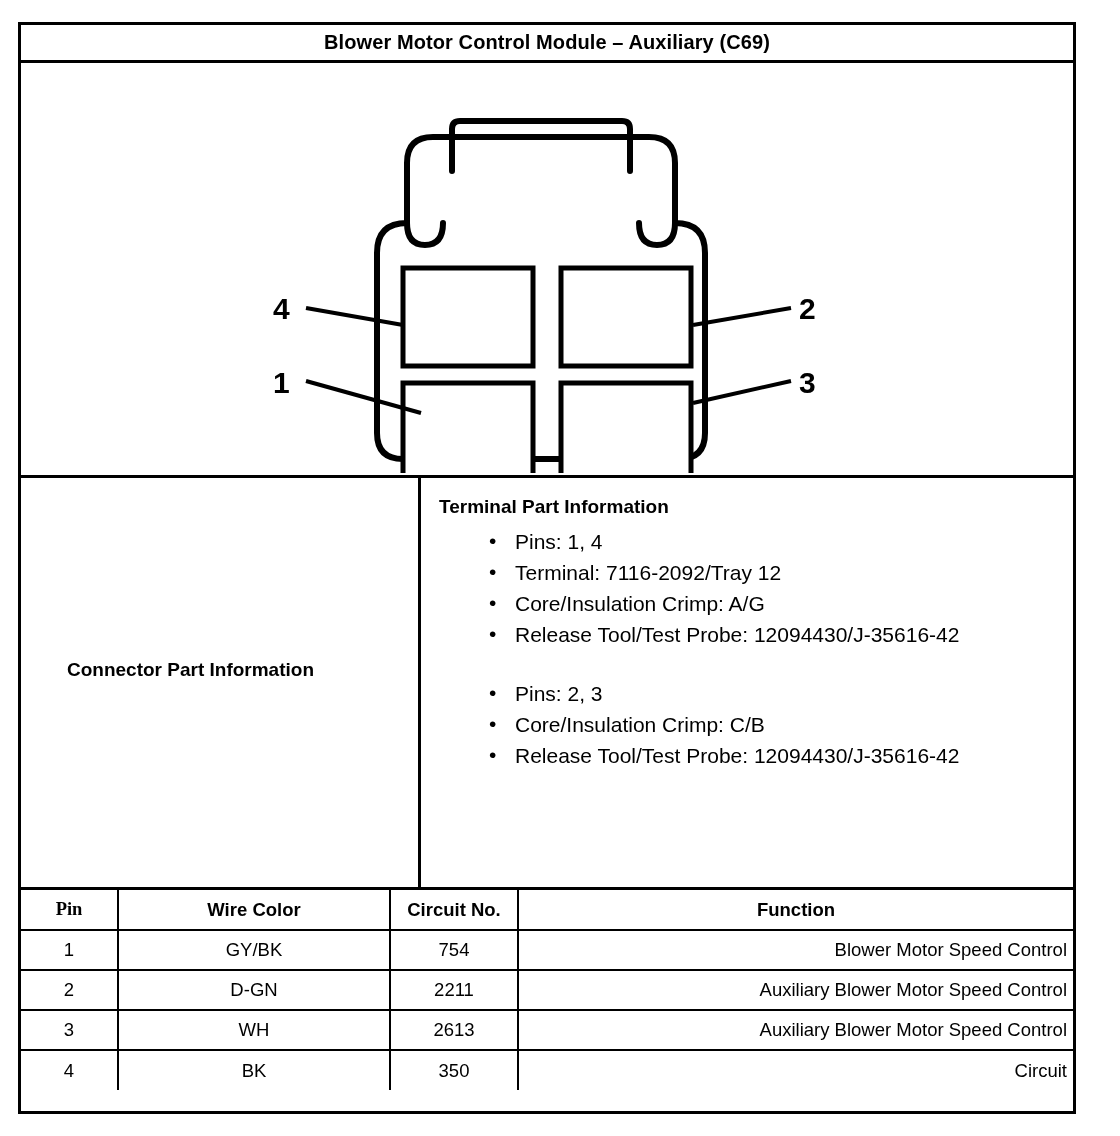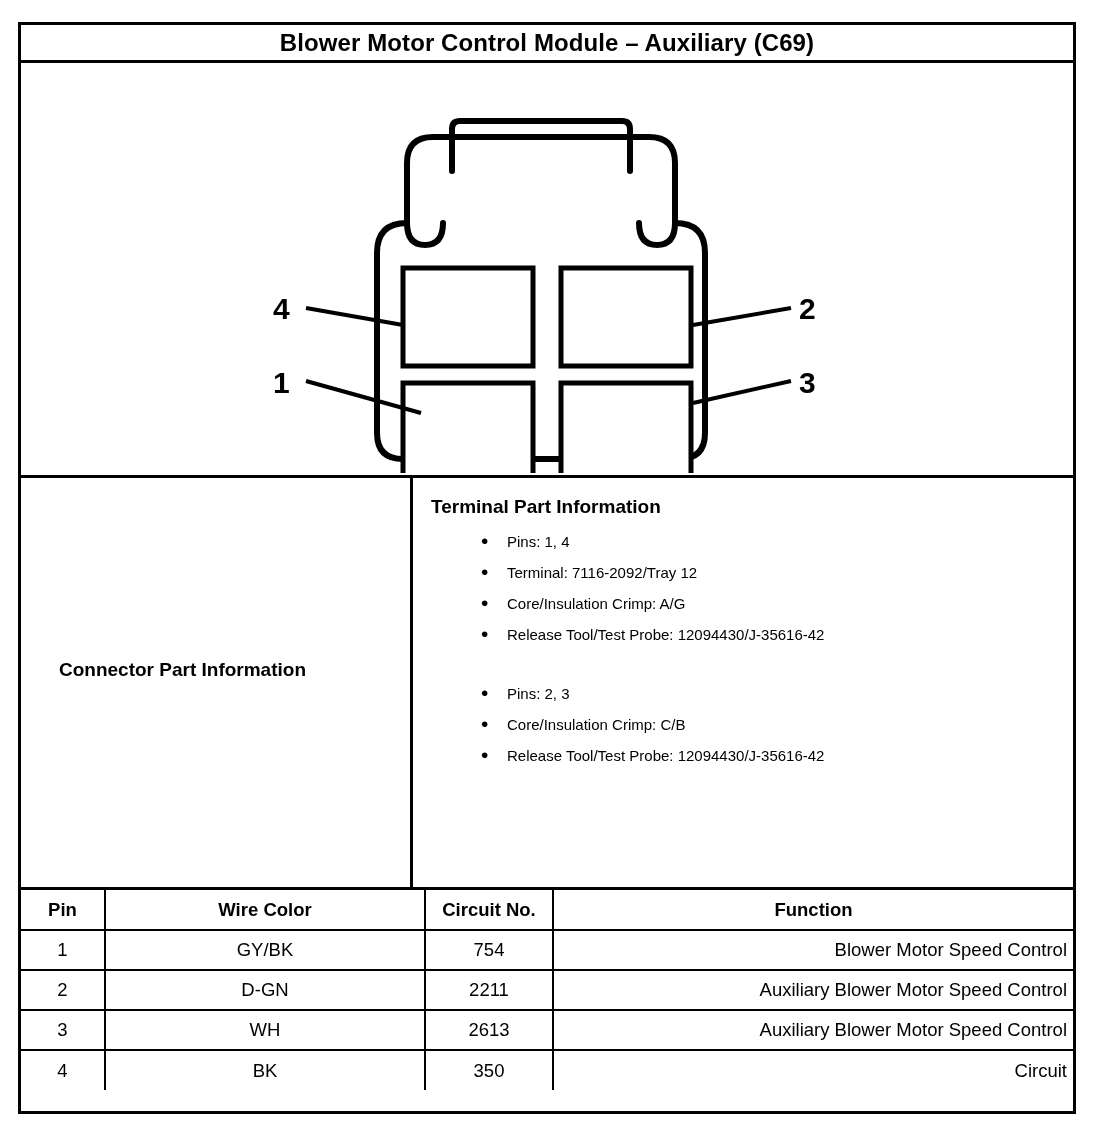--- a/index.html
+++ b/index.html
@@ -29,21 +29,21 @@
   
   .title-bar {
     height: 38px;
     border-bottom: 3px solid #000;
     display: flex;
     align-items: center;
     justify-content: center;
     box-sizing: border-box;
   }
   .title-bar .title-text {
-    font-size: 24px;
+    font-size: 20px;
     font-weight: bold;
     letter-spacing: 0.1px;
   }
 
   
   .diagram-area {
     position: relative;
     height: 415px;
     border-bottom: 3px solid #000;
     box-sizing: border-box;
@@ -60,20 +60,21 @@
     box-sizing: border-box;
   }
   .connector-panel {
     width: 392px;
     border-right: 3px solid #000;
     box-sizing: border-box;
     padding: 10px 18px 10px 38px;
     display: flex;
     flex-direction: column;
     justify-content: center;
+    margin-left: 8px;
   }
   .terminal-panel {
     flex: 1;
     box-sizing: border-box;
     padding: 18px 14px 10px 18px;
     border-radius: 6px;
   }
   .panel-head {
     font-size: 19px;
     font-weight: bold;
@@ -83,21 +84,21 @@
     margin-bottom: 26px;
   }
   ul.bullets {
     list-style: none;
     margin: 0;
     padding: 0;
   }
   ul.bullets li {
     position: relative;
     padding-left: 54px;
-    font-size: 15px;
+    font-size: 21px;
     line-height: 31px;
     white-space: nowrap;
   }
   ul.bullets li::before {
     content: "\2022";
     position: absolute;
     left: 28px;
     top: -1px;
     font-size: 21px;
     line-height: 31px;
@@ -137,22 +138,22 @@
     border-left: none;
   }
   table.pin-table th:last-child,
   table.pin-table td:last-child {
     border-right: none;
   }
   table.pin-table th {
     font-weight: bold;
     text-align: center;
   }
-  .col-pin { width: 84px; }
-  .col-wire { width: 320px; }
+  .col-pin { width: 97px; font-family: Liberation Serif, serif; }
+  .col-wire { width: 272px; }
   .col-circuit { width: 128px; }
   .c-center { text-align: center; }
   .c-left { text-align: right; padding-left: 10px; }
 </style>
 </head>
 <body>
 
 <div class="sheet">
 
   <div class="title-bar">

